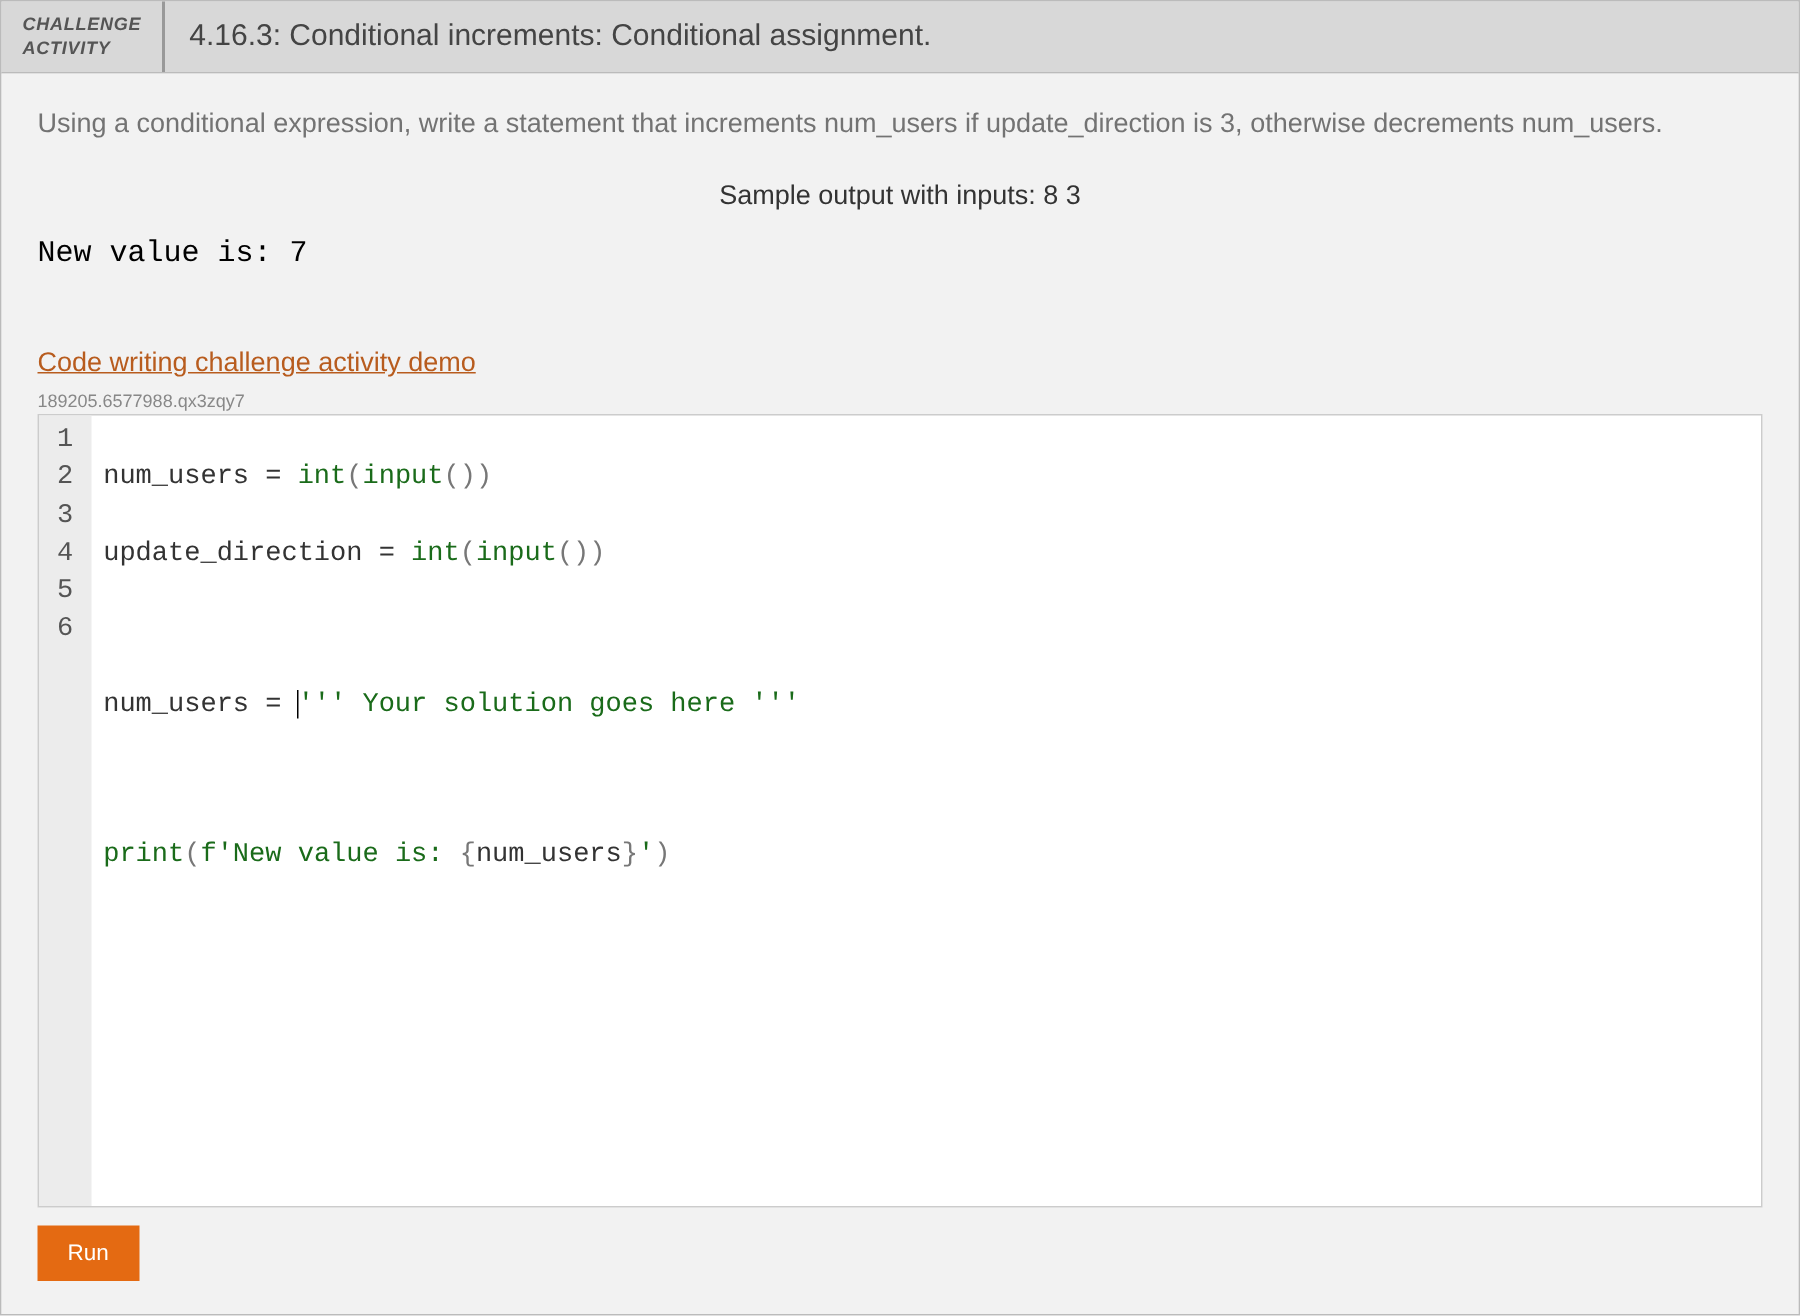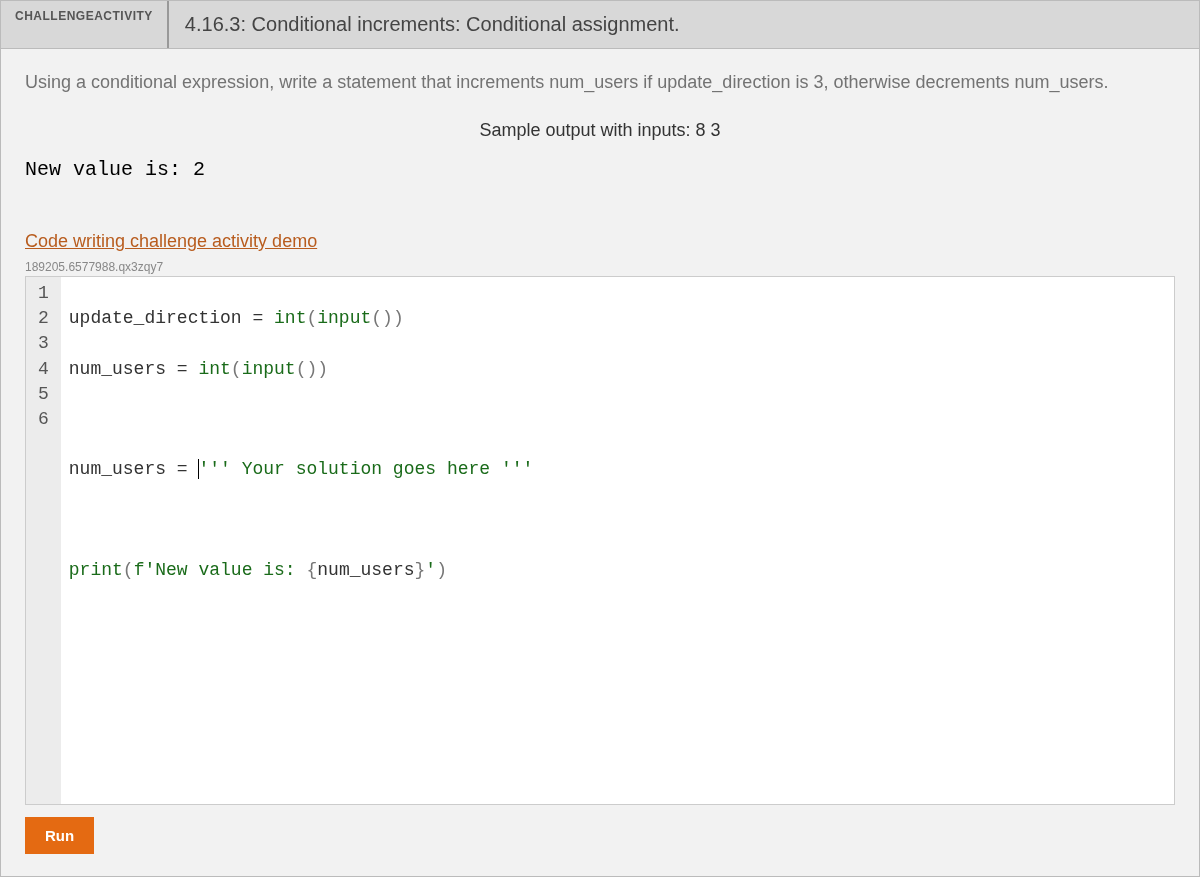--- a/index.html
+++ b/index.html
@@ -1,74 +1,74 @@
 <!DOCTYPE html>
 <html><head>
 <meta charset="utf-8">
 <style>
   * { box-sizing: border-box; margin: 0; padding: 0; }
   html, body { width: 1200px; height: 877px; overflow: hidden; font-family: Arial, Helvetica, sans-serif; background: #e8e8e8; color: #333; }
   .container { border: 1px solid #bbb; margin: 0; padding: 0; height: 100%; display: flex; flex-direction: column; }
   .header-bar { display: flex; align-items: stretch; background: #d8d8d8; border-bottom: 1px solid #bbb; }
-  .challenge-label { padding: 8px 14px; font-size: 12px; font-weight: bold; color: #555; line-height: 1.3; border-right: 2px solid #999; display: flex; flex-direction: row; justify-content: center; letter-spacing: 0.5px; }
+  .challenge-label { padding: 8px 14px; font-size: 12px; font-weight: bold; color: #555; line-height: 1.3; border-right: 2px solid #999; display: flex; flex-direction: column; justify-content: center; letter-spacing: 0.5px; font-style: italic; }
   .activity-title { padding: 12px 16px; font-size: 20px; color: #444; display: flex; align-items: center; font-weight: 400; }
   .content { padding: 20px 24px 10px 24px; flex: 1; display: flex; flex-direction: column; background: #f2f2f2; }
   .instructions { font-size: 18px; color: #737373; margin-bottom: 24px; line-height: 1.5; }
   .sample-label { font-size: 18px; color: #333; margin-bottom: 17px; text-align: center; }
   .sample-output { font-family: "Courier New", monospace; font-size: 20px; color: #000; margin-bottom: 50px; }
   .demo-link { color: #b85c1e; text-decoration: underline; font-size: 18px; cursor: pointer; margin-bottom: 8px; display: inline-block; }
   .tracking { font-size: 12px; color: #888; margin-bottom: 2px; }
   .editor { display: flex; background: #fff; border: 1px solid #ccc; flex: 1; min-height: 0; font-family: "Courier New", monospace; font-size: 18px; margin-bottom: 12px; }
   .gutter { background: #ececec; color: #555; padding: 4px 4px; text-align: right; user-select: none; }
   .gutter div { padding: 0 8px; line-height: 1.4; }
   .code-area { padding: 4px 8px; white-space: pre; line-height: 1.4; flex: 1; position: relative; }
   .code-area .line { display: block; }
   .tok-builtin { color: #1a6b1a; }
   .tok-paren   { color: #777; }
   .tok-comment { color: #1a6b1a; }
   .tok-fstr    { color: #1a6b1a; }
   .cursor { display: inline-block; width: 1px; height: 1.1em; border-left: 1px solid #000; vertical-align: text-top; margin-right: -1px; }
   .run-row { padding-bottom: 12px; }
-  .run-btn { background: #e46a12; color: #fff; border: none; padding: 10px 20px; font-size: 15px; font-weight: bold; cursor: pointer; }
+  .run-btn { background: #e46a12; color: #fff; border: none; padding: 10px 20px; font-size: 15px; font-weight: normal; cursor: pointer; }
 </style>
 </head>
 <body>
 
 <div class="container">
 
   <div class="header-bar">
     <div class="challenge-label">
       <span>CHALLENGE</span>
       <span>ACTIVITY</span>
     </div>
     <div class="activity-title">4.16.3: Conditional increments: Conditional assignment.</div>
   </div>
 
   <div class="content">
 
     <p class="instructions">Using a conditional expression, write a statement that increments num_users if update_direction is 3, otherwise decrements num_users.</p>
 
     <p class="sample-label">Sample output with inputs: 8 3</p>
-    <p class="sample-output">New value is: 2</p>
+    <p class="sample-output">New value is: 7</p>
 
     <a class="demo-link">Code writing challenge activity demo</a>
     <div class="tracking">189205.6577988.qx3zqy7</div>
 
     <div class="editor">
       <div class="gutter">
         <div>1</div>
         <div>2</div>
         <div>3</div>
         <div>4</div>
         <div>5</div>
         <div>6</div>
       </div>
       <div class="code-area">
+<span class="line"><span>num_users = </span><span class="tok-builtin">int</span><span class="tok-paren">(</span><span class="tok-builtin">input</span><span class="tok-paren">()</span><span class="tok-paren">)</span></span>
 <span class="line"><span>update_direction = </span><span class="tok-builtin">int</span><span class="tok-paren">(</span><span class="tok-builtin">input</span><span class="tok-paren">()</span><span class="tok-paren">)</span></span>
-<span class="line"><span>num_users = </span><span class="tok-builtin">int</span><span class="tok-paren">(</span><span class="tok-builtin">input</span><span class="tok-paren">()</span><span class="tok-paren">)</span></span>
 <span class="line"><span></span>&nbsp;</span>
 <span class="line"><span>num_users = </span><span class="cursor"></span><span class="tok-comment">''' Your solution goes here '''</span></span>
 <span class="line"><span></span>&nbsp;</span>
 <span class="line"><span class="tok-builtin">print</span><span class="tok-paren">(</span><span class="tok-fstr">f'New value is: </span><span class="tok-paren">{</span><span>num_users</span><span class="tok-paren">}</span><span class="tok-fstr">'</span><span class="tok-paren">)</span></span>
       </div>
     </div>
 
     <div class="run-row">
       <button class="run-btn">Run</button>
     </div>

